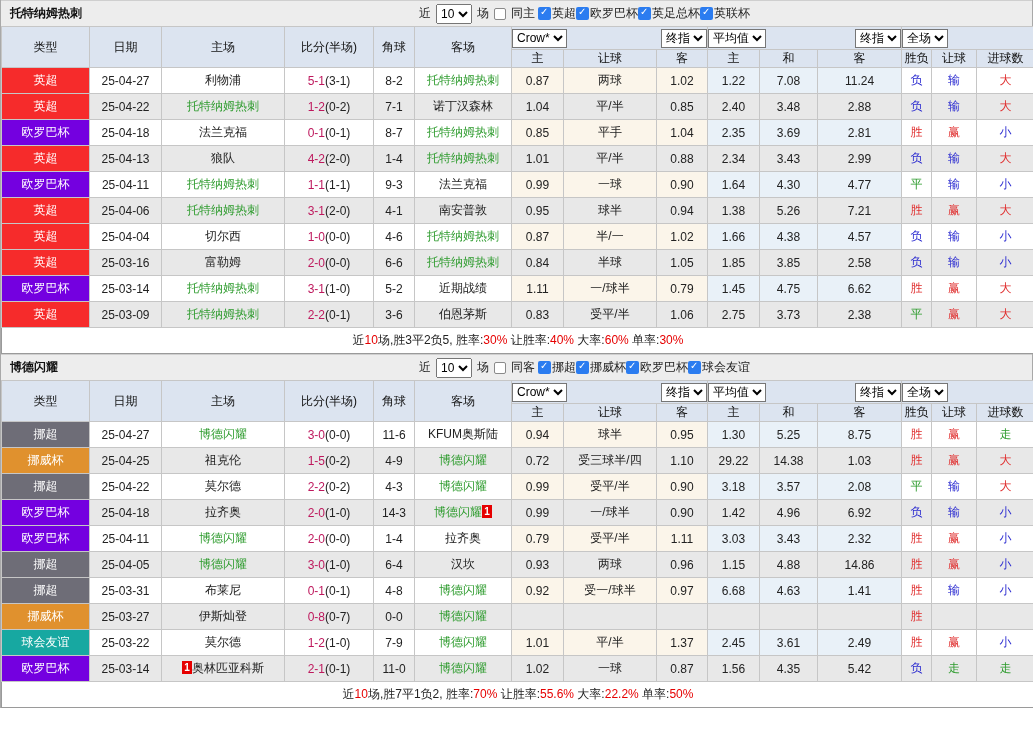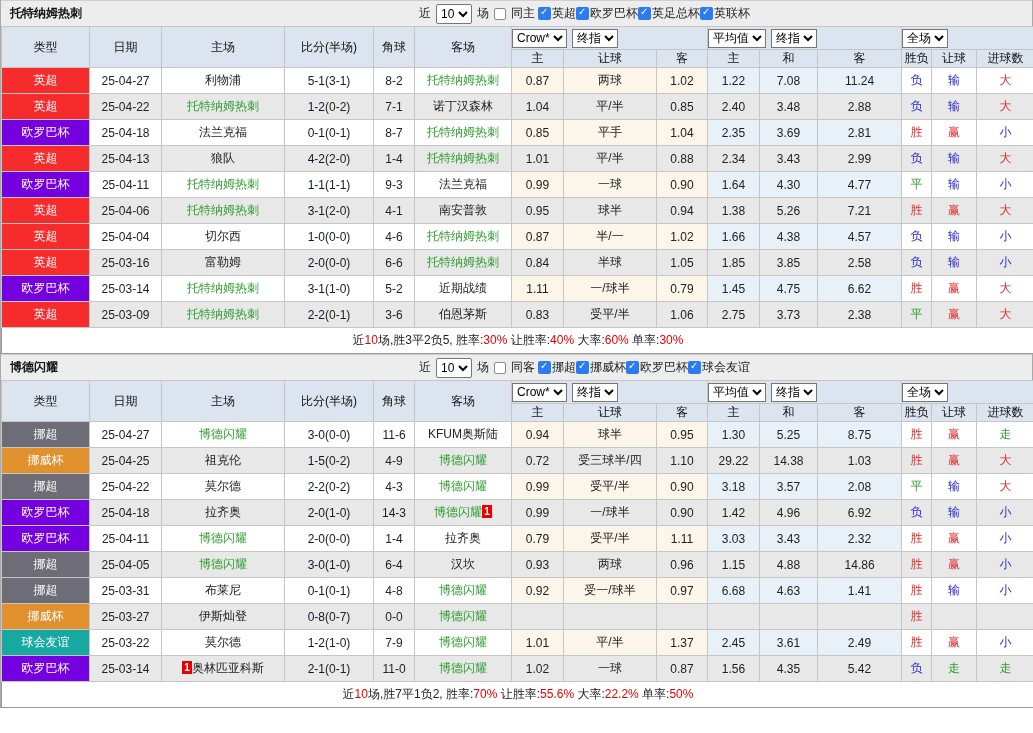--- a/index.html
+++ b/index.html
@@ -37,29 +37,29 @@
   .cb.checked::after { content:"✓"; position:absolute; left:2px; top:-1px; color:#fff; font-size:10px; font-weight:bold; }
   .league-cbs { display:inline-flex; align-items:center; }
   .league-cbs label { display:inline-flex; align-items:center; gap:1px; cursor:pointer; }
 
   
   table { width:1033px; table-layout:fixed; border-collapse:collapse; border:1px solid #9a9a9a; }
   th, td { border:1px solid #c6c6c6; text-align:center; overflow:hidden; white-space:nowrap; }
   thead th { background:#dce4f0; font-weight:normal; color:#111; }
   thead tr.hdr-selects th { height:23px; }
   thead tr.hdr-labels th { height:16px; font-size:12px; }
-  thead .selwrap { display:flex; align-items:center; justify-content:flex-start; gap:5px; }
+  thead .selwrap { display:flex; align-items:center; justify-content:space-between; }
   thead select { font-size:12px; height:19px; background:#fff; }
   tbody td { height:26px; font-size:12px; background:#fff; }
   tbody tr:nth-child(even) td { background:#e8e8e8; }
   tbody td.odds { background:#fbf5ea; }
   tbody td.avg  { background:#e9f1f8; }
   tbody td.type { color:#fff; }
   .focus { color:#2d9b2d; }
-  .score-full { color:#0f172a; }
+  .score-full { color:#be185d; }
   .score-half { color:#222;margin-top:43px; }
   .c-red { color:#e03030; } .c-blue { color:#2a2ad0; } .c-green { color:#2d9b2d; }
   .card {
     display:inline-block; background:#e60000; color:#fff; font-size:10px; font-weight:bold;
     min-width:10px; height:13px; line-height:13px; padding:0 1px; vertical-align:1px;
   }
   tfoot td { height:26px; background:#fff; font-size:12px; border:1px solid #9a9a9a; }
   tfoot .red { color:#e60000; }
 </style>
 </head>

